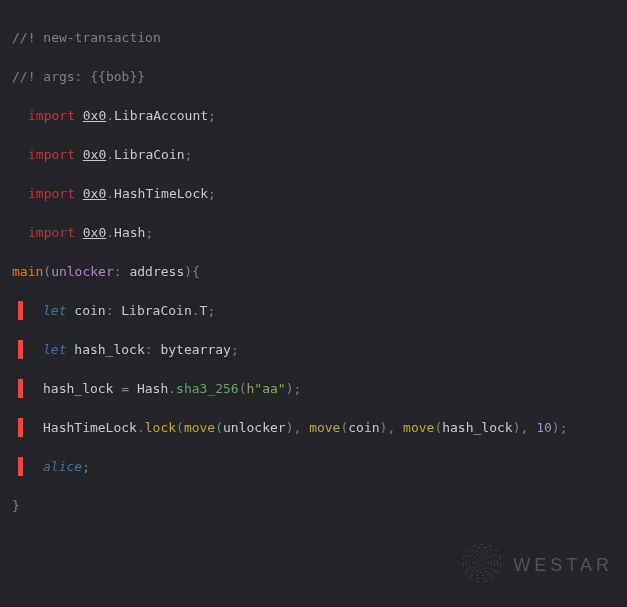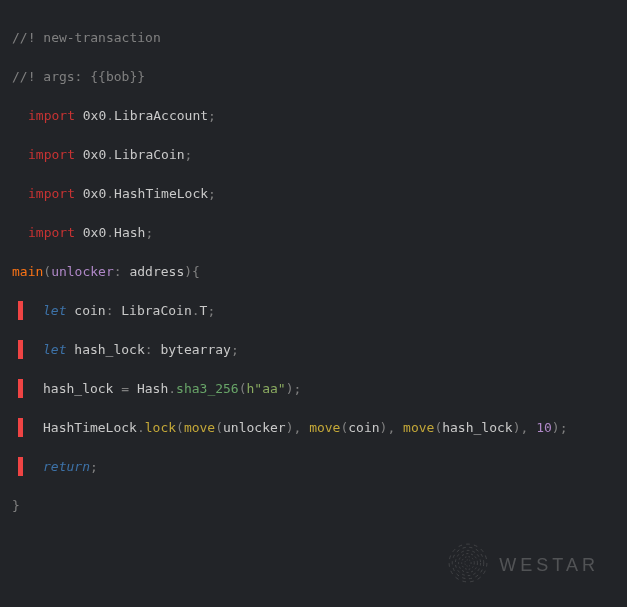--- a/index.html
+++ b/index.html
@@ -29,34 +29,34 @@
       border-left: 5px solid #ef4444;
       margin-left: 6px;
       padding-left: 20px;
       display: inline-block;
     }
     .comment { color: #808080; }
     .keyword-import { color: #c73333; margin-left: 16px; }
     .keyword-let { color: #3d72a8; font-style: italic; }
     .keyword-main { color: #f97316; }
     .keyword-return { color: #3d72a8; font-style: italic; }
-    .module { color: #c9c9c9; }
+    .module { color: #c9c9c9; text-decoration: underline; }
     .type { color: #c9c9c9; }
     .func { color: #68a468; }
     .func-call { color: #c4a838; }
     .param { color: #b088c8; }
     .var { color: #c9c9c9; }
     .string { color: #8aaa60; }
     .number { color: #b088c8; }
     .punct { color: #808080; }
     .white { color: #c9c9c9; }
     .watermark {
       position: absolute;
       bottom: 18px;
-      right: 28px;
+      right: 14px;
       display: flex;
       align-items: center;
       gap: 10px;
       opacity: 0.35;
       pointer-events: none;
     }
     .watermark-text {
       color: #aaa;
       font-family: sans-serif;
       font-size: 18px;
@@ -76,21 +76,21 @@
 <span class="line comment">//! args: {{bob}}</span>
 <span class="line"><span class="keyword-import">import</span> <span class="module">0x0</span><span class="punct">.</span><span class="white">LibraAccount</span><span class="punct">;</span></span>
 <span class="line"><span class="keyword-import">import</span> <span class="module">0x0</span><span class="punct">.</span><span class="white">LibraCoin</span><span class="punct">;</span></span>
 <span class="line"><span class="keyword-import">import</span> <span class="module">0x0</span><span class="punct">.</span><span class="white">HashTimeLock</span><span class="punct">;</span></span>
 <span class="line"><span class="keyword-import">import</span> <span class="module">0x0</span><span class="punct">.</span><span class="white">Hash</span><span class="punct">;</span></span>
 <span class="line"><span class="keyword-main">main</span><span class="punct">(</span><span class="param">unlocker</span><span class="punct">:</span> <span class="type">address</span><span class="punct">){</span></span>
 <span class="line"><span class="indent"><span class="keyword-let">let</span> <span class="var">coin</span><span class="punct">:</span> <span class="type">LibraCoin</span><span class="punct">.</span><span class="type">T</span><span class="punct">;</span></span></span>
 <span class="line"><span class="indent"><span class="keyword-let">let</span> <span class="var">hash_lock</span><span class="punct">:</span> <span class="type">bytearray</span><span class="punct">;</span></span></span>
 <span class="line"><span class="indent"><span class="var">hash_lock</span> <span class="punct">=</span> <span class="white">Hash</span><span class="punct">.</span><span class="func">sha3_256</span><span class="punct">(</span><span class="string">h"aa"</span><span class="punct">);</span></span></span>
 <span class="line"><span class="indent"><span class="white">HashTimeLock</span><span class="punct">.</span><span class="func-call">lock</span><span class="punct">(</span><span class="func-call">move</span><span class="punct">(</span><span class="var">unlocker</span><span class="punct">),</span> <span class="func-call">move</span><span class="punct">(</span><span class="var">coin</span><span class="punct">),</span> <span class="func-call">move</span><span class="punct">(</span><span class="var">hash_lock</span><span class="punct">),</span> <span class="number">10</span><span class="punct">);</span></span></span>
-<span class="line"><span class="indent"><span class="keyword-return">return</span><span class="punct">;</span></span></span>
+<span class="line"><span class="indent"><span class="keyword-return">alice</span><span class="punct">;</span></span></span>
 <span class="line"><span class="punct">}</span></span>
 
 
 
 
 
 
 
 
 

